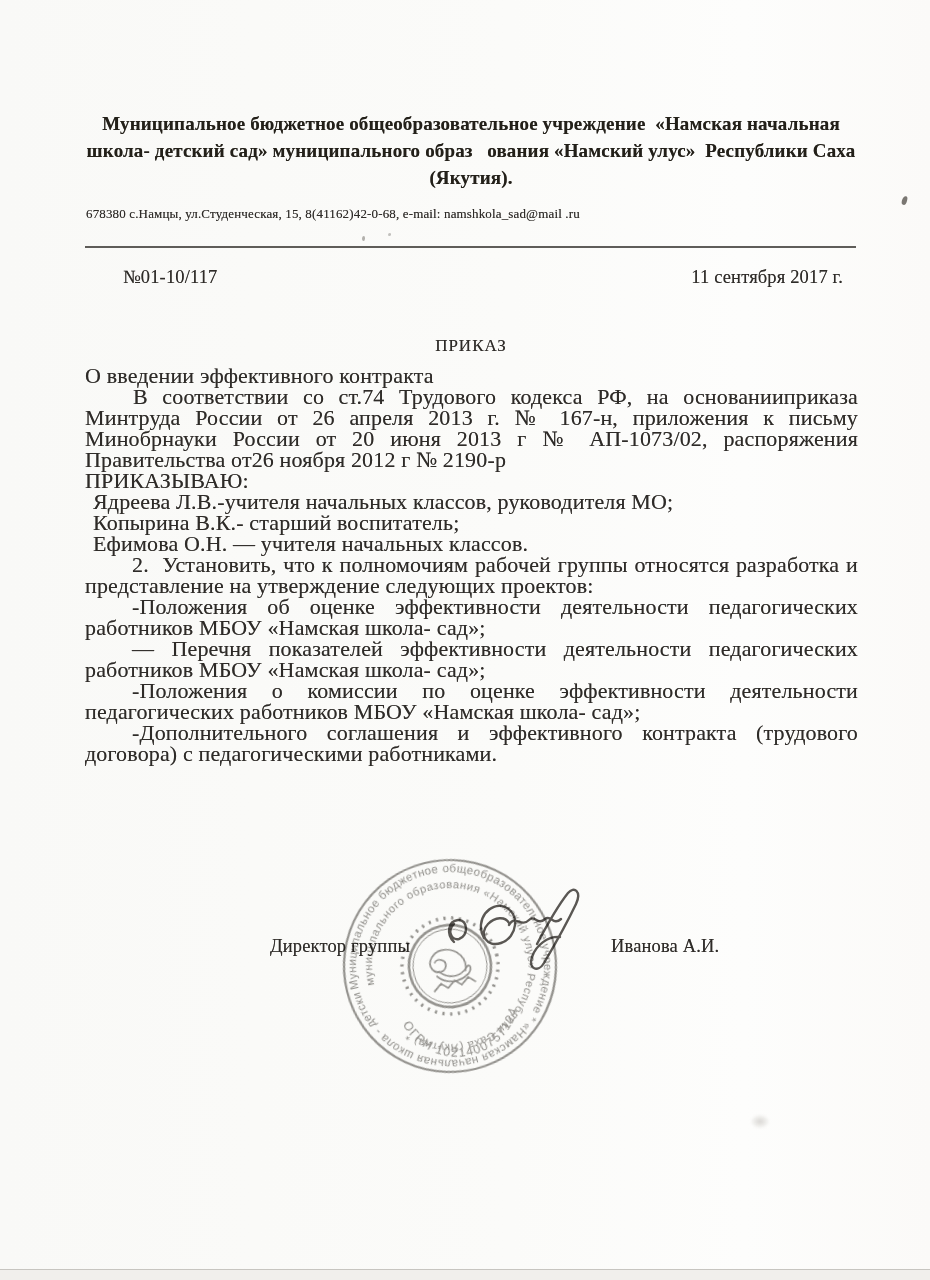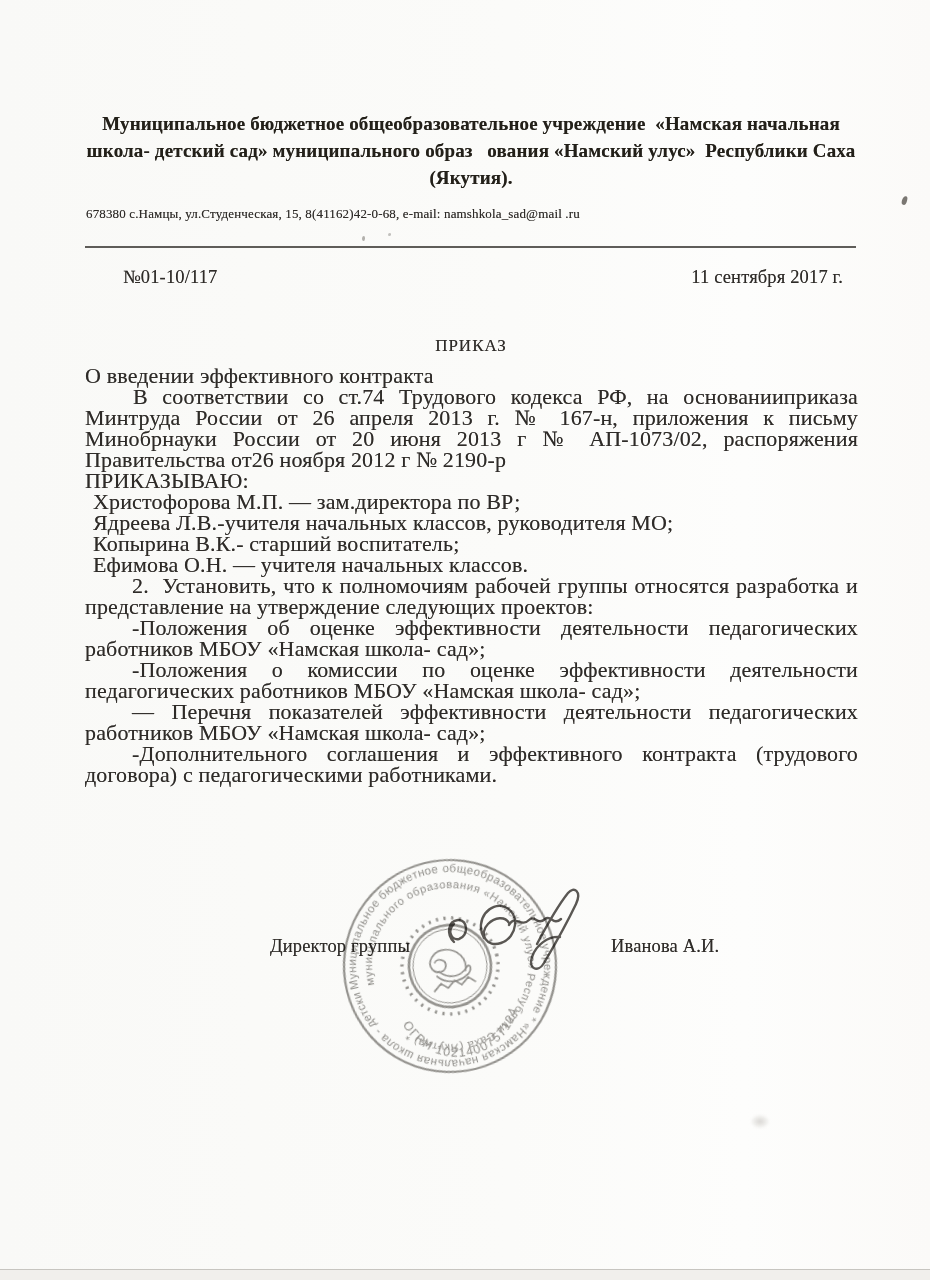--- a/index.html
+++ b/index.html
@@ -99,31 +99,30 @@
 
   <div class="doc-title txt">ПРИКАЗ</div>
 
   <div class="body-block">
     <p class="subject txt">О введении эффективного контракта</p>
     <p class="preamble txt">В соответствии со ст.74 Трудового кодекса РФ, на основанииприказа Минтруда России от 26 апреля 2013 г. № 167-н, приложения к письму Минобрнауки России от 20 июня 2013 г № АП-1073/02, распоряжения Правительства от26 ноября 2012 г № 2190-р</p>
     <p class="order-word txt">ПРИКАЗЫВАЮ:</p>
 
 
     <div class="members">
-      <p class="txt">Христофорова М.П. — зам.директора по ВР;</p>
       <p class="txt">Ядреева Л.В.-учителя начальных классов, руководителя МО;</p>
       <p class="txt">Копырина В.К.- старший воспитатель;</p>
       <p class="txt">Ефимова О.Н. — учителя начальных классов.</p>
     </div>
 
     <p class="item-2 txt">2.&nbsp; Установить, что к полномочиям рабочей группы относятся разработка и представление на утверждение следующих проектов:</p>
 
     <p class="subitem txt">-Положения об оценке эффективности деятельности педагогических работников МБОУ «Намская школа- сад»;</p>
+    <p class="subitem txt">— Перечня показателей эффективности деятельности педагогических работников МБОУ «Намская школа- сад»;</p>
     <p class="subitem txt">-Положения о комиссии по оценке эффективности деятельности педагогических работников МБОУ «Намская школа- сад»;</p>
-    <p class="subitem txt">— Перечня показателей эффективности деятельности педагогических работников МБОУ «Намская школа- сад»;</p>
     <p class="subitem txt">-Дополнительного соглашения и эффективного контракта (трудового договора) с педагогическими работниками.</p>
   </div>
 
   <div class="sign-row">
     <span class="sign-position txt">Директор группы</span>
     <span class="sign-name txt">Иванова А.И.</span>
   </div>
 
   <svg class="stamp-svg" viewBox="-120 -120 240 240" xmlns="http://www.w3.org/2000/svg">
     <defs>

